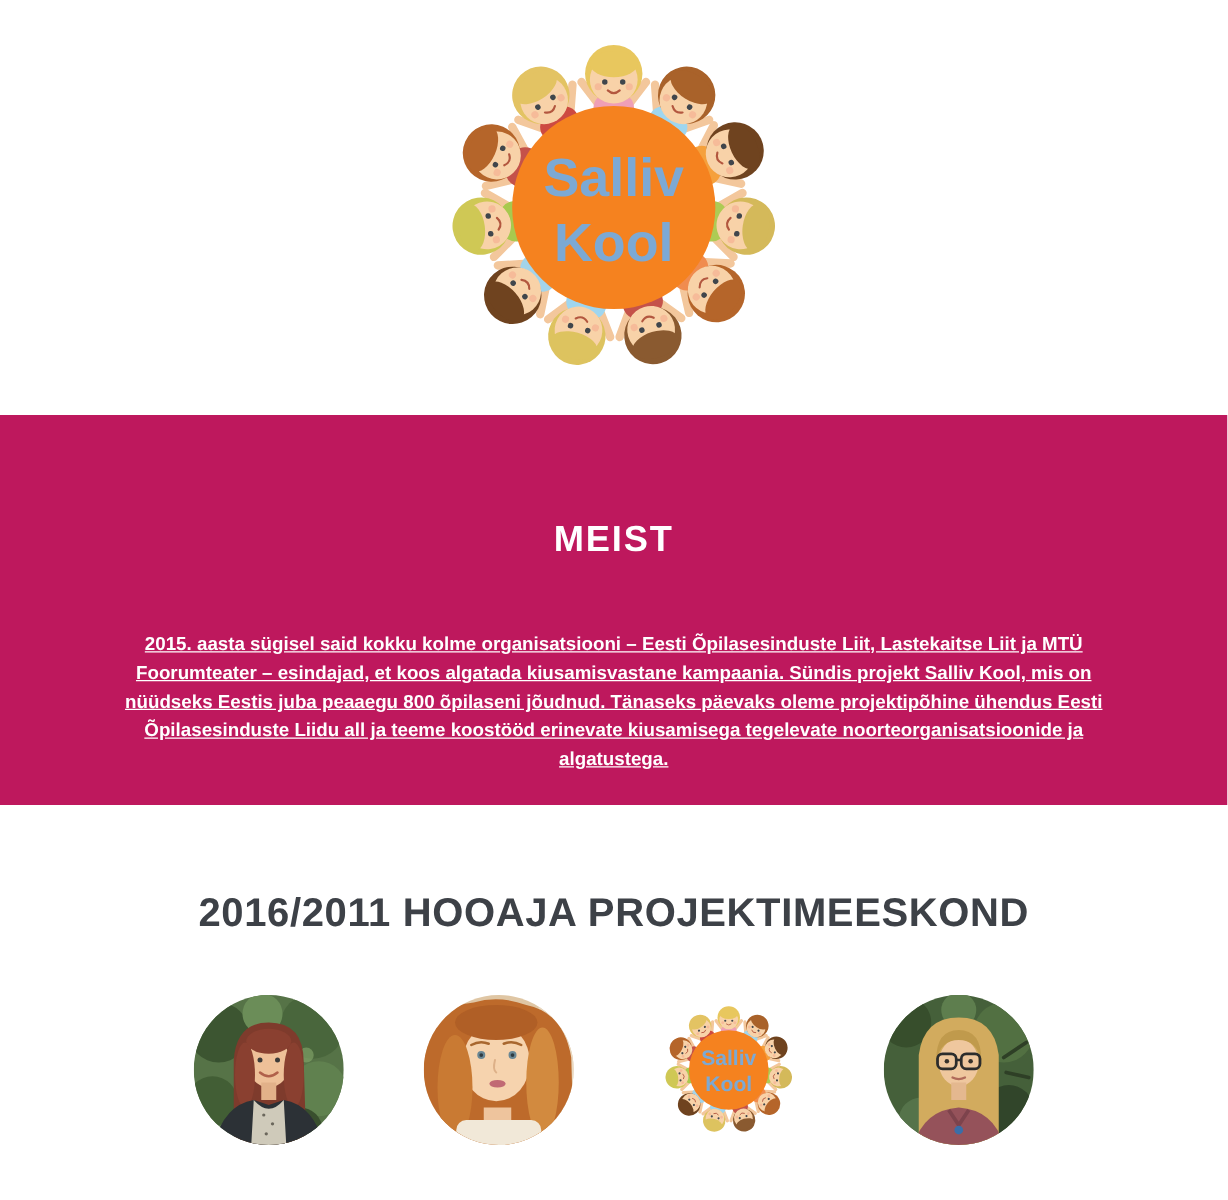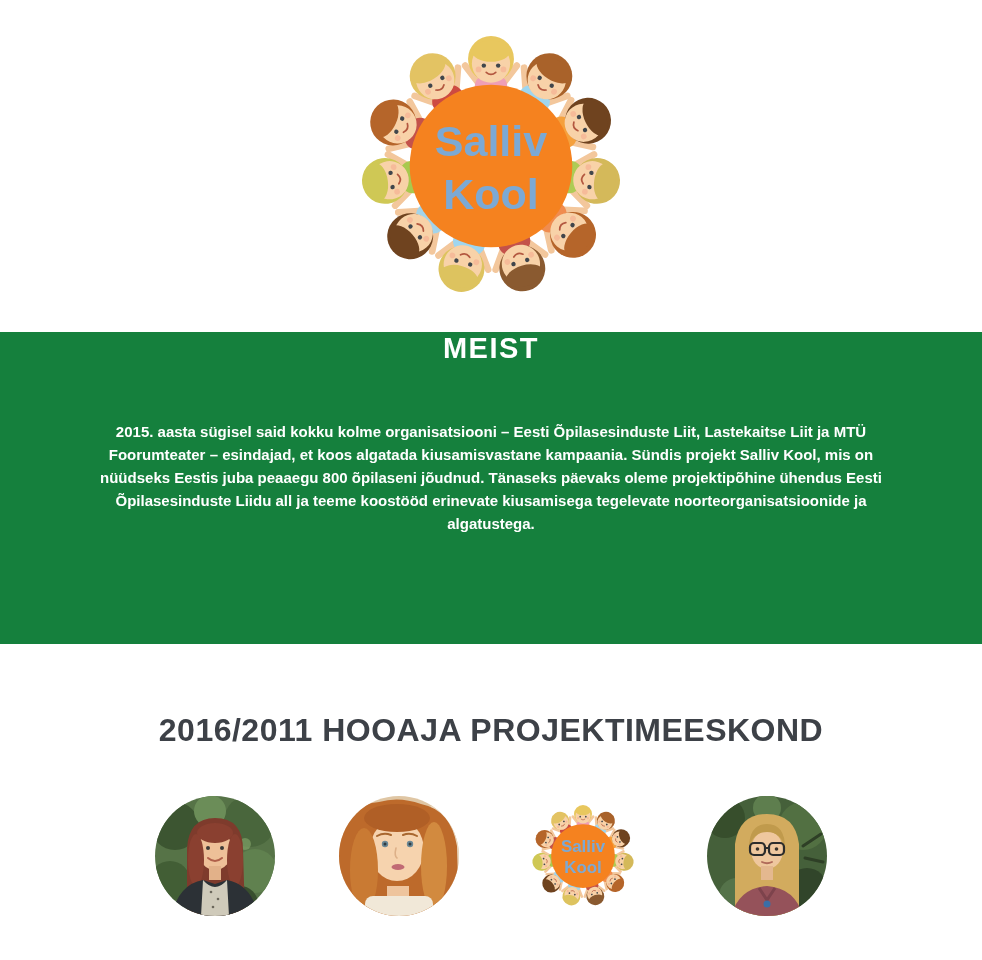--- a/index.html
+++ b/index.html
@@ -7,30 +7,30 @@
     width:982px;height:960px;overflow:hidden;background:#ffffff;
     font-family:"Liberation Sans",sans-serif;
   }
   
   .logo-section{
     height:332px;display:flex;align-items:center;justify-content:center;
   }
   .logo-large{width:306px;height:306px;display:block;}
   
   .banner{
-    background:#15803d;height:312px;box-sizing:border-box;
-    text-align:center;
+    background:#be185d;height:312px;box-sizing:border-box;
+    padding-top:84px;text-align:center;
   }
   .meist-heading{
     margin:0;color:#ffffff;font-size:29px;font-weight:bold;
     letter-spacing:1.5px;line-height:32px;
   }
   .meist-paragraph{
     color:#ffffff;font-size:15px;font-weight:bold;line-height:23px;
-    max-width:800px;margin:56px auto 0;
+    max-width:800px;margin:56px auto 0;text-decoration:underline;
   }
   
   .team-heading{
     margin:66px 0 0;text-align:center;color:#3d4147;
     font-size:32px;font-weight:bold;letter-spacing:.5px;line-height:40px;
   }
   .team-row{
     margin-top:46px;display:flex;justify-content:center;gap:64px;
   }
   .team-member{width:120px;height:120px;}

